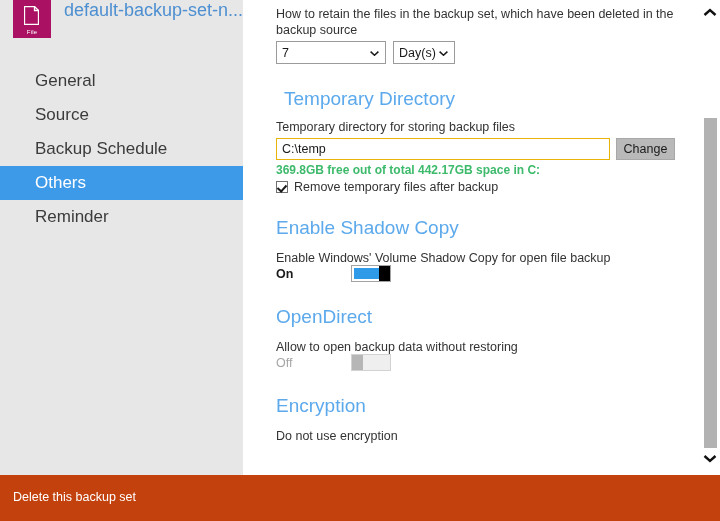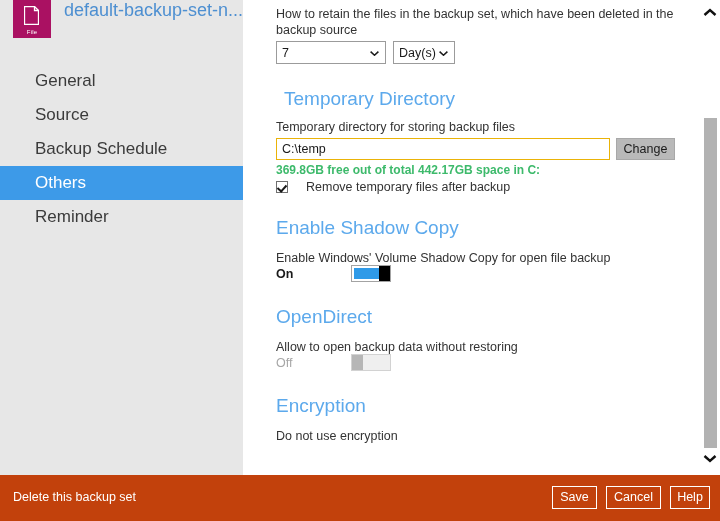--- a/index.html
+++ b/index.html
@@ -194,21 +194,21 @@
     color: #3dba6b;
     white-space: nowrap;
     font-weight: bold;
   }
   #remove-temp-row {
     position: absolute;
     left: 11px;
     top: 179px;
     display: flex;
     align-items: center;
-    gap: 18px;
+    gap: 6px;
   }
   .cbox {
     width: 12px;
     height: 12px;
     box-sizing: border-box;
     border: 1px solid #6f6f6f;
     background: #ffffff;
     position: relative;
     flex: 0 0 auto;
   }
@@ -469,20 +469,15 @@
       <path d="M1.5,7 L7,2 L12.5,7" fill="none" stroke="#111111" stroke-width="2.4"></path>
     </svg>
     <div id="scroll-thumb"></div>
     <svg id="scroll-down" viewBox="0 0 14 10">
       <path d="M1.5,3 L7,8 L12.5,3" fill="none" stroke="#111111" stroke-width="2.4"></path>
     </svg>
   </div>
 
   <div id="footer">
     <div id="delete-link">Delete this backup set</div>
-    <div id="footer-buttons">
-      <button class="fbtn" id="btn-save">Save</button>
-      <button class="fbtn" id="btn-cancel">Cancel</button>
-      <button class="fbtn" id="btn-help">Help</button>
-    </div>
   </div>
 
 </div>
 
 </body></html>

